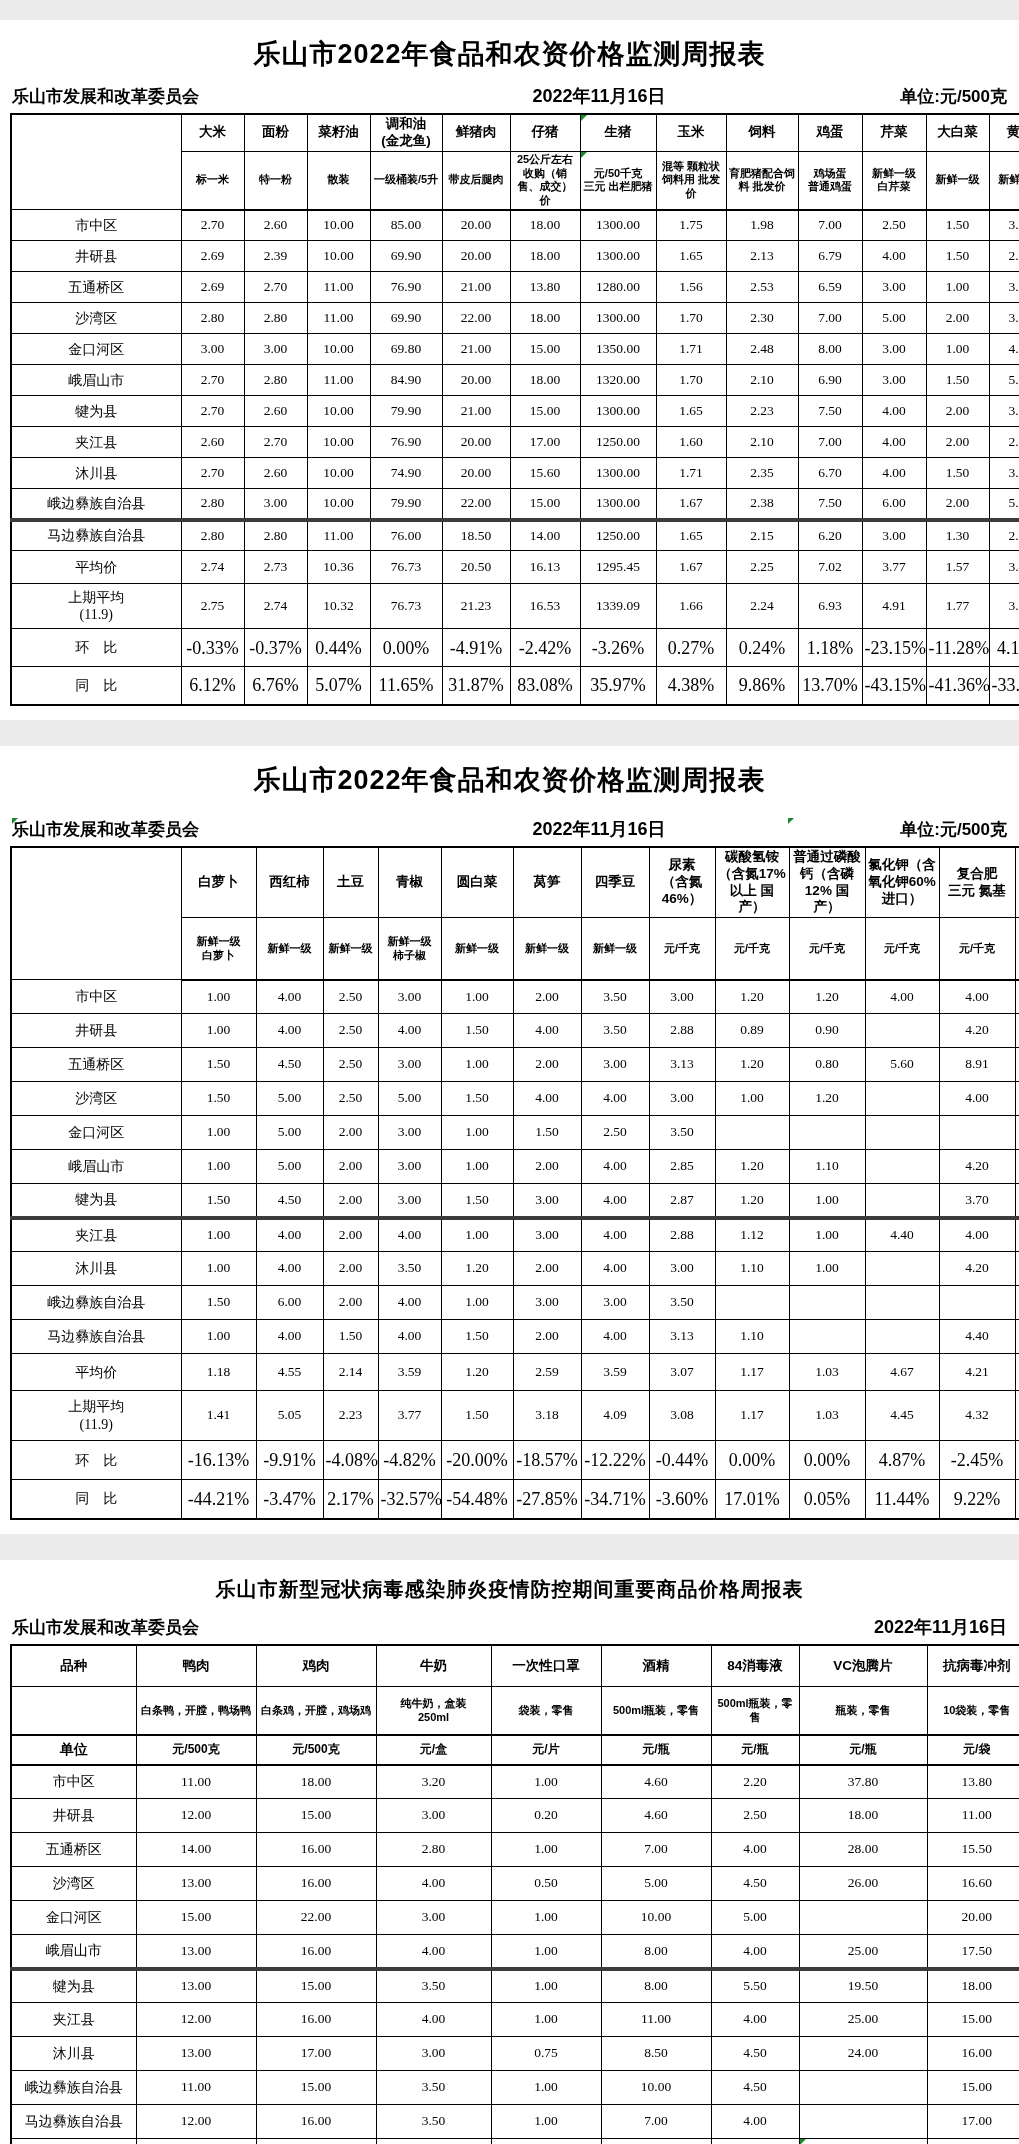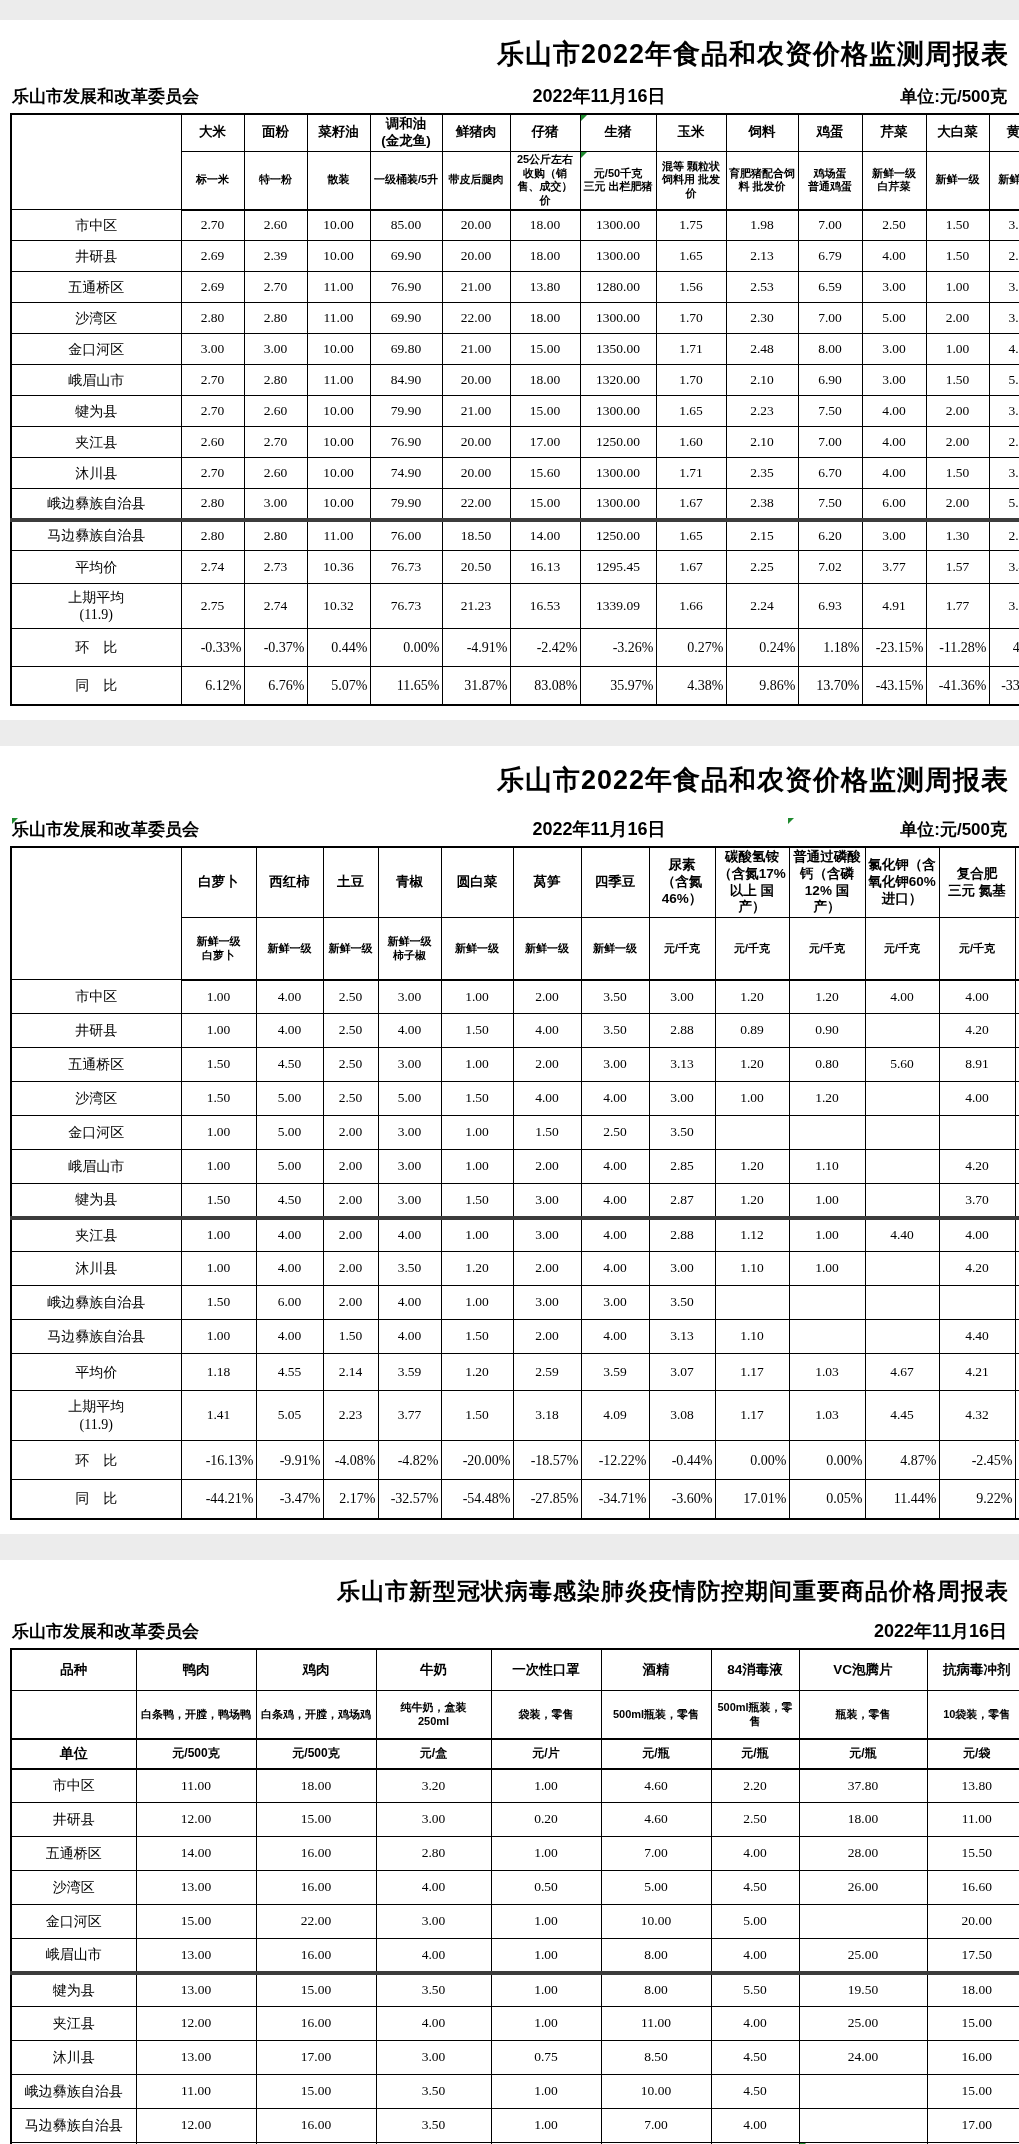--- a/index.html
+++ b/index.html
@@ -1,39 +1,39 @@
 <!DOCTYPE html>
 <html style="--green: #1e8a2e;"><head>
 <meta charset="utf-8">
 <style>
   * { box-sizing: border-box; }
   html, body { margin:0; padding:0; width:1019px; }
   body { background:#ececec; color:#000; font-family:"Liberation Serif", serif; }
   .topgap { height:20px; background:#ececec; }
   .sheet { background:#fff; padding:4px 10px 14px 10px; margin:0 0 26px 0; }
-  .sheet-title { text-align:right; font-family:"Liberation Sans", sans-serif; font-weight:bold;
+  .sheet-title { text-align:center; font-family:"Liberation Sans", sans-serif; font-weight:bold;
                  font-size:27px; letter-spacing:1px; padding:12px 0 10px; }
-  .sheet-2 .sheet-title { font-size:23px; }
+  .sheet-2 .sheet-title { font-size:20px; }
   .info-row { display:flex; align-items:flex-end; font-family:"Liberation Sans", sans-serif;
               font-weight:bold; font-size:17px; padding:2px 2px 5px 2px; }
   .info-row span { position:relative; display:inline-block; }
   .info-left  { flex:0 0 40%; text-align:left; }
   .info-center{ flex:1 1 auto; text-align:center; font-size:18px; }
   .info-right { flex:0 0 22%; text-align:right; }
   .sheet-2 .info-right { font-size:18px; }
 
   table { border-collapse:collapse; table-layout:fixed; width:100%; border:2px solid #000; }
   th, td { border:1px solid #000; text-align:center; vertical-align:middle;
            padding:1px 2px; overflow:hidden; white-space:pre-line; line-height:1.25; }
   th.product, td.unit-lbl, th.corner { font-family:"Liberation Sans", sans-serif; font-size:13.5px; font-weight:bold; }
   th.spec { font-family:"Liberation Sans", sans-serif; font-size:11px; font-weight:bold; }
   td.unitv { font-family:"Liberation Sans", sans-serif; font-size:12px; font-weight:bold; }
   td.lbl { font-size:14px; }
   td.val { font-size:13.5px; }
-  tr.pct td.val { font-size:14px;text-align:right; }
+  tr.pct td.val { font-size:18px; }
   tr.hdr2 th, tr.spec th { border-bottom:2px solid #000; }
   .t2 tr.unit td { border-bottom:2px solid #000;margin-left:30px; }
   tr.thick td { border-top:4px solid #3c3c3c; }
 
   
   .t0 tr.hdr1{height:30px} .t0 tr.hdr2{height:55px} .t0 tr.body{height:31px}
   .t0 tr.avg{height:33px}  .t0 tr.prev{height:45px} .t0 tr.pct{height:38px}
   .t1 tr.hdr1{height:60px} .t1 tr.hdr2{height:62px} .t1 tr.body{height:34px}
   .t1 tr.avg{height:37px}  .t1 tr.prev{height:50px} .t1 tr.pct{height:39px}
   .t2 tr.hdr1{height:42px} .t2 tr.spec{height:48px} .t2 tr.unit{height:30px}

